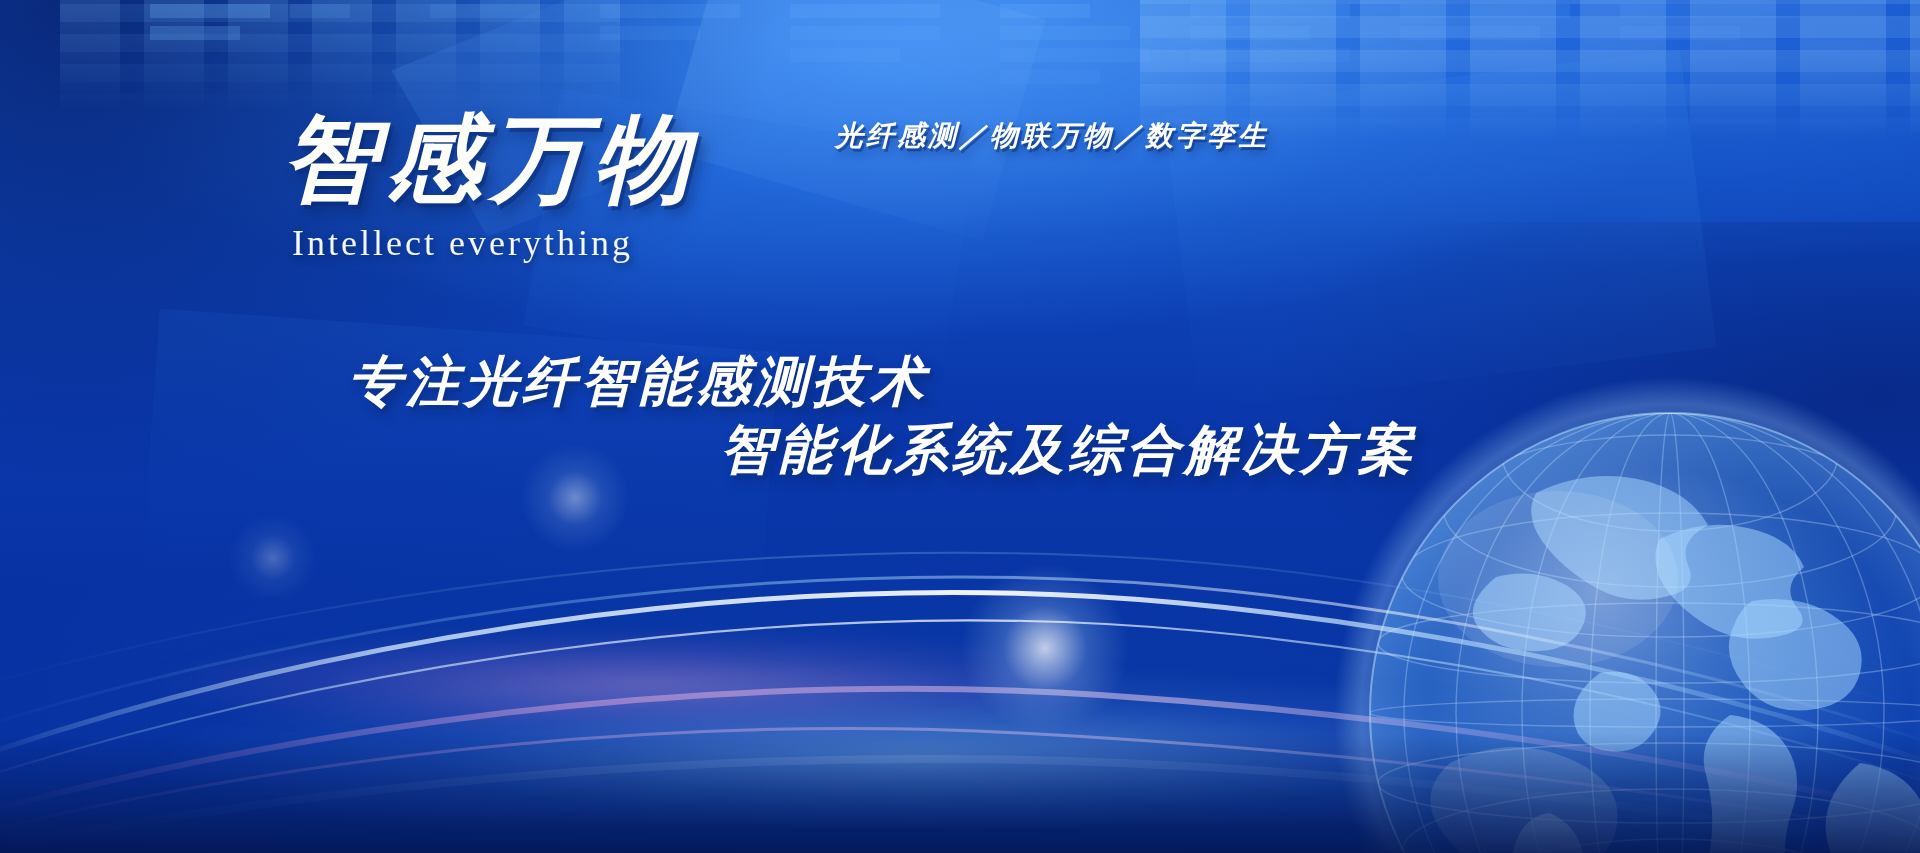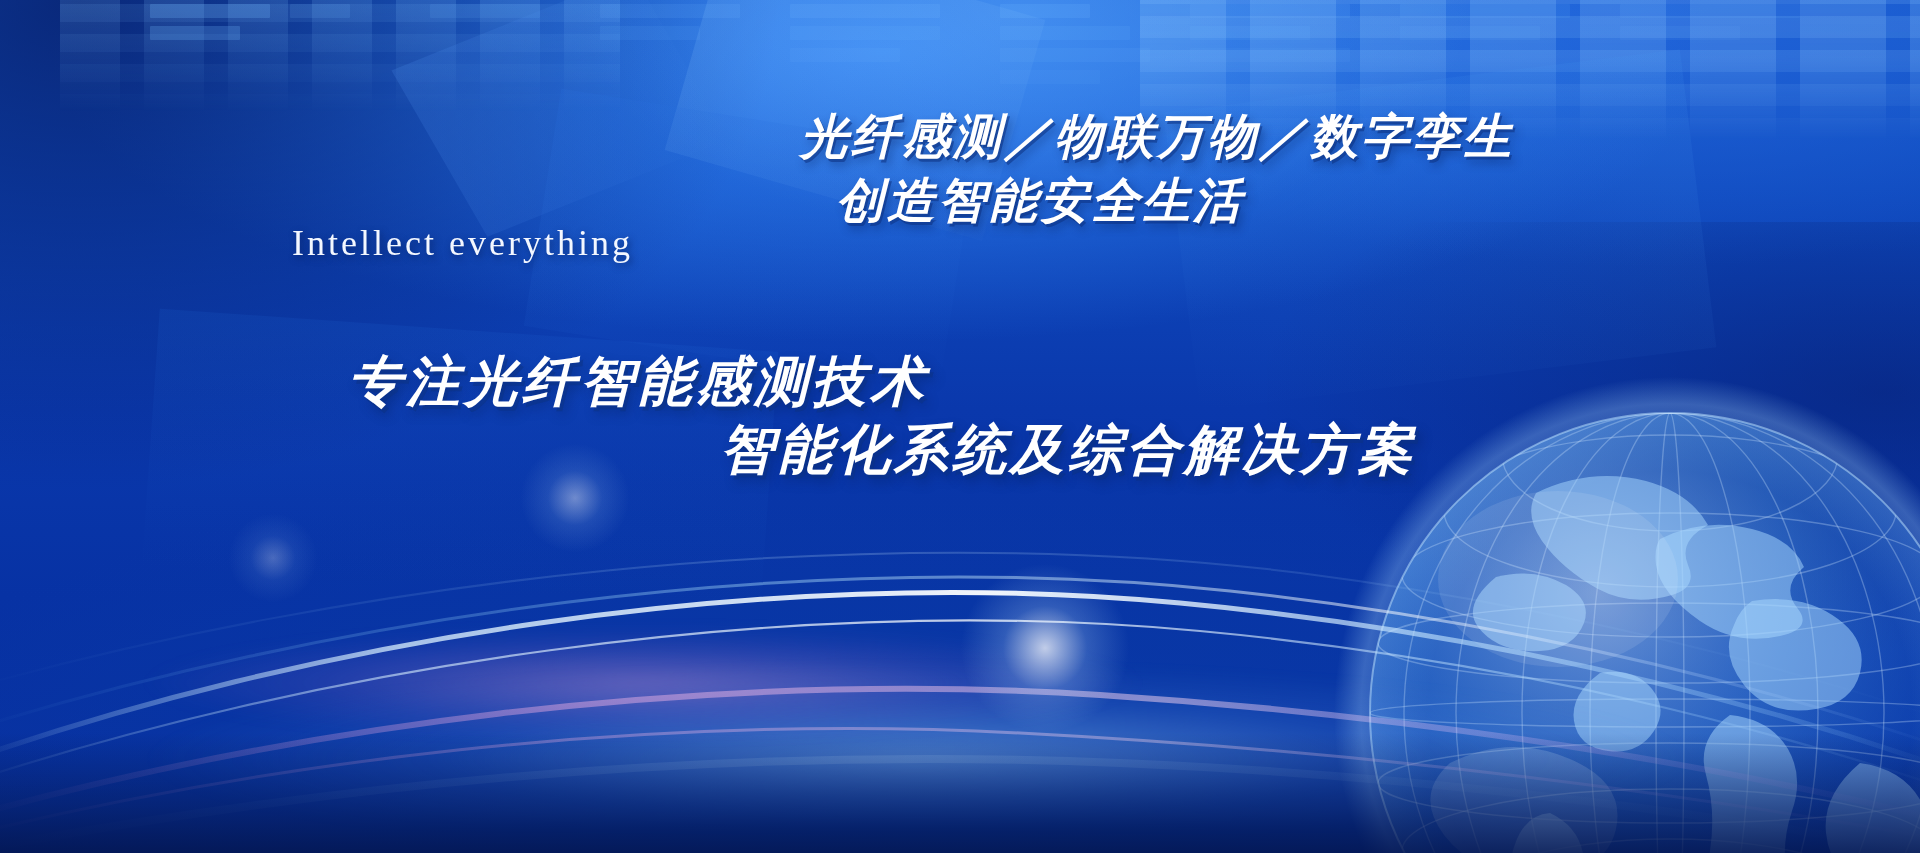--- a/index.html
+++ b/index.html
@@ -219,26 +219,26 @@
     font-family: "Liberation Serif", "DejaVu Serif", serif;
     font-size: 36px;
     letter-spacing: 3px;
     color: #f3f7ff;
     white-space: nowrap;
     text-shadow: 2px 3px 7px rgba(6,32,96,0.7);
   }
 
   .tagline {
     position: absolute;
-    left: 800px;
+    left: 835px;
     top: 104px;
     font-family: "DejaVu Sans", "Liberation Sans", sans-serif;
     font-weight: 700;
     font-style: italic;
-    font-size: 48px;
+    font-size: 28px;
     line-height: 64px;
     letter-spacing: 3px;
     color: #ffffff;
     white-space: nowrap;
     text-shadow:
       2px 3px 0 rgba(12,50,130,0.55),
       4px 6px 10px rgba(5,28,90,0.45);
   }
   .tagline .line2 {
     display: block;
@@ -405,26 +405,26 @@
     </svg>
     <div class="streak-flare a"></div>
     <div class="streak-flare b"></div>
     <div class="streak-flare c"></div>
   </div>
 
   <div class="bottom-dark"></div>
 
   <div class="content">
 
+    <div class="headline-cn">智感万物</div>
 
     <div class="headline-en">Intellect everything</div>
 
     <div class="tagline">
       <span class="line1">光纤感测／物联万物／数字孪生</span>
-      <span class="line2">创造智能安全生活</span>
     </div>
 
     <div class="subline s1">专注光纤智能感测技术</div>
 
     <div class="subline s2">智能化系统及综合解决方案</div>
 
   </div>
 </div>
 
 </body></html>

